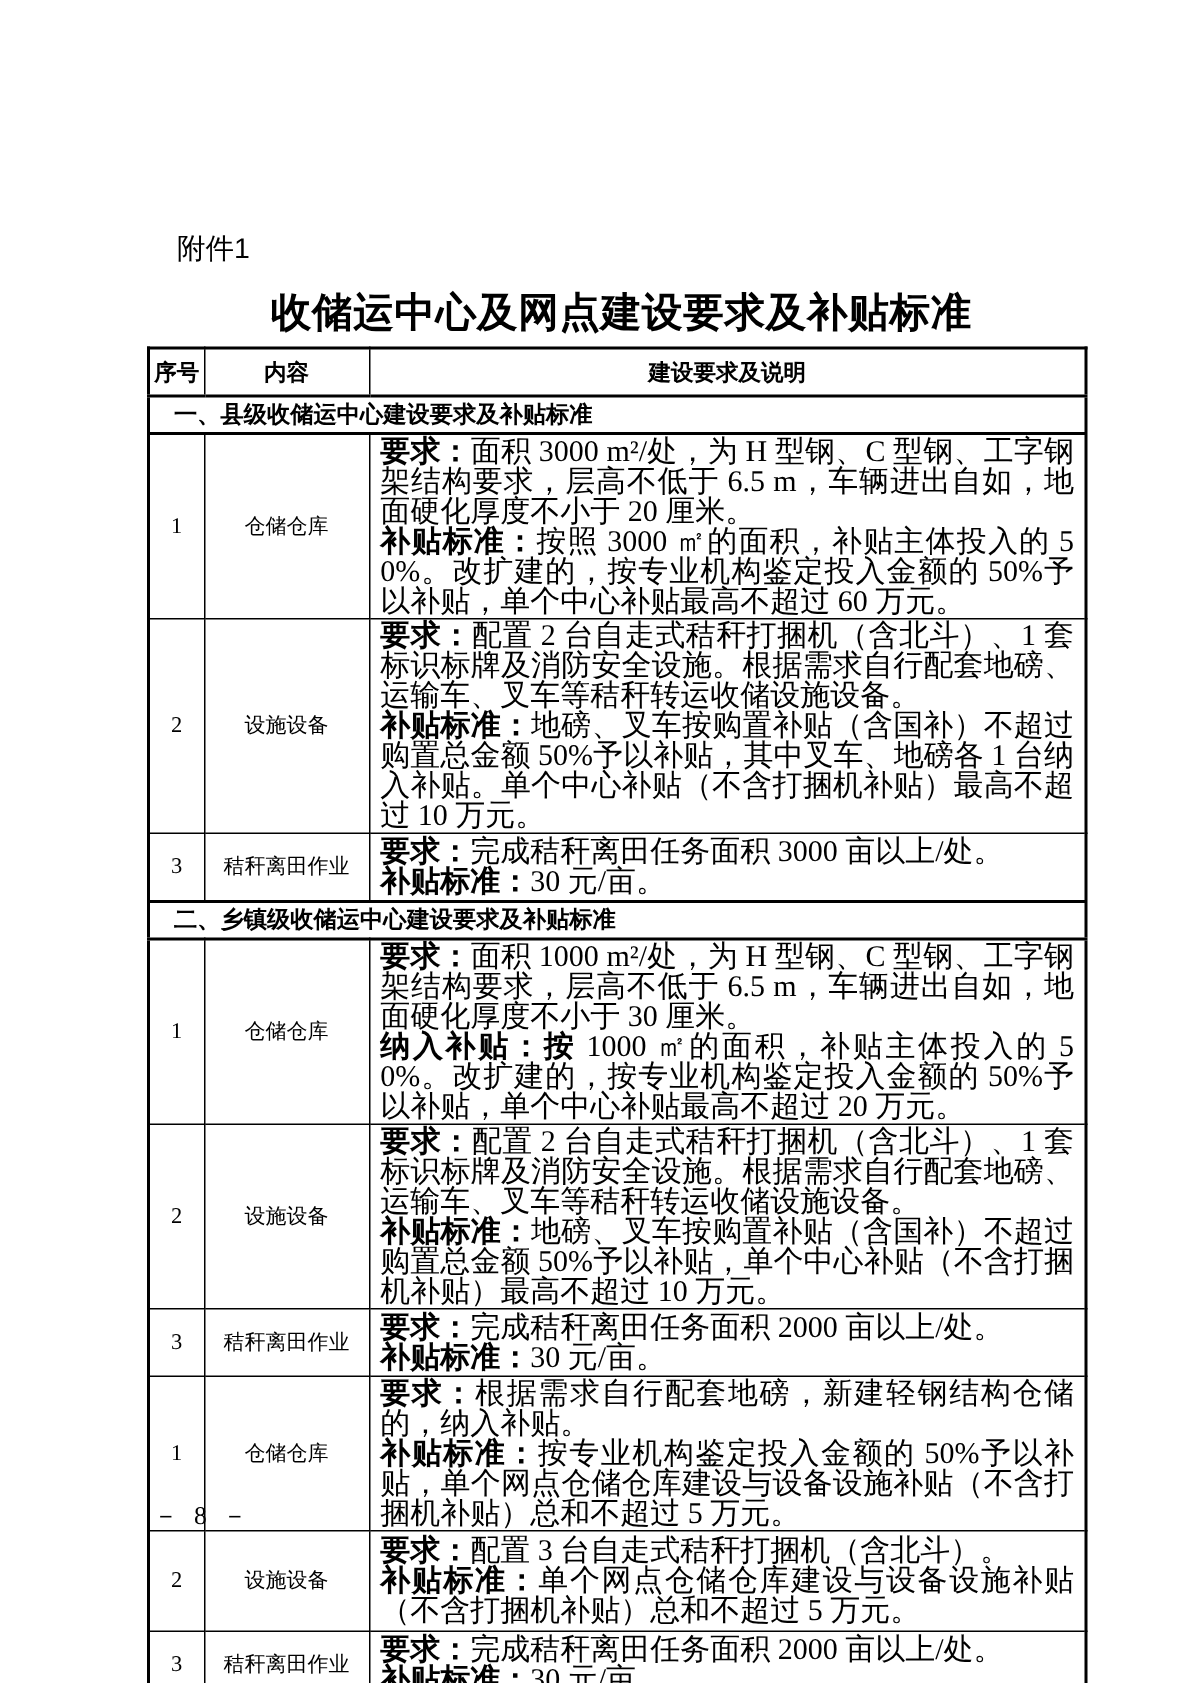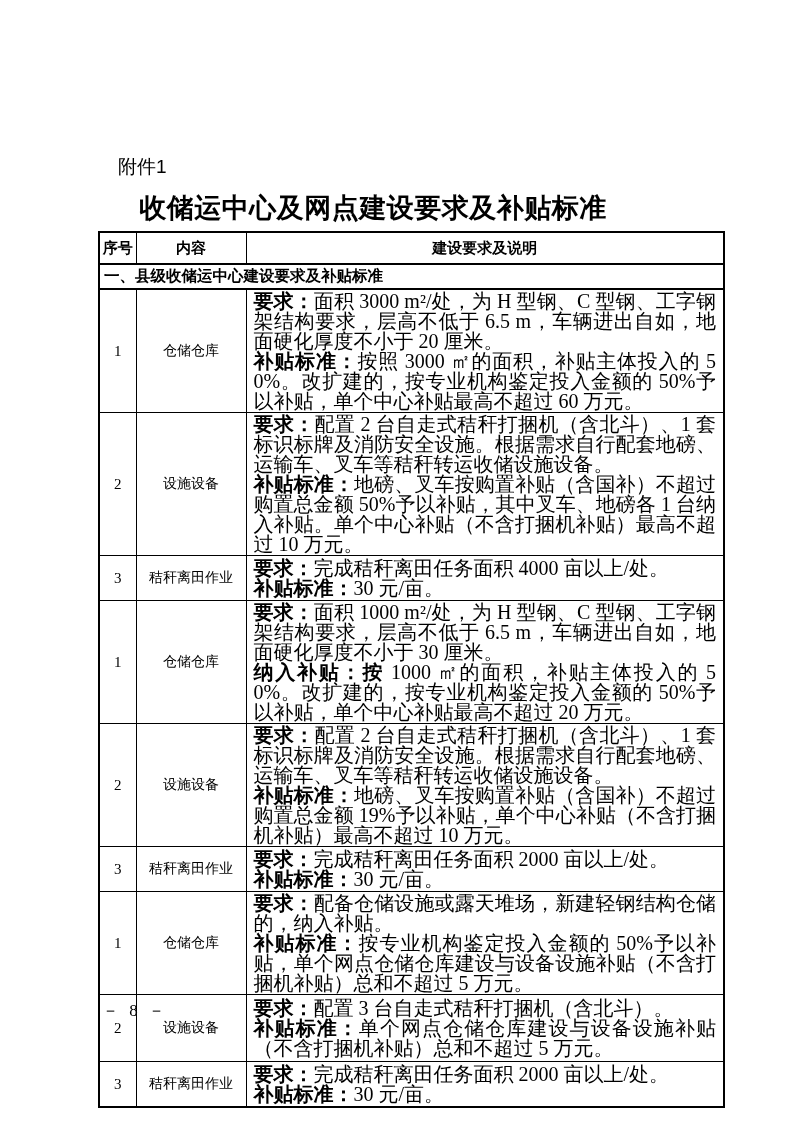--- a/index.html
+++ b/index.html
@@ -21,21 +21,21 @@
   .attachment {
     font-family: "Liberation Sans", sans-serif;
     font-size: 19px;
     line-height: 22px;
     margin: 0 0 14px 20px;
     font-weight: 400;
   }
   .doc-title {
     font-size: 27px;
     font-weight: bold;
-    text-align: center;
+    text-align: right;
     line-height: 32px;
     margin: 0 0 7px 0;
     letter-spacing: 0.5px;
     font-family: "Liberation Serif", serif;
   }
   table.req-table {
     border-collapse: collapse;
     width: 625px;
     table-layout: fixed;
     border: 2px solid #000;
@@ -51,21 +51,21 @@
     text-align: center;
     height: 28px;
     border-bottom: 2px solid #000;
     font-family: "Liberation Sans", sans-serif;
     margin-left: 20px;
   }
   tr.section-row td {
     font-size: 15.5px;
     font-weight: bold;
     height: 23px;
-    padding: 0 4px;
+    padding: 0 16px;
     text-align: left;
     border-top: 2px solid #000;
     border-bottom: 2px solid #000;
     font-family: "Liberation Sans", sans-serif;
   }
   td.num-cell {
     text-align: center;
     font-size: 15px;
   }
   td.item-cell {
@@ -139,55 +139,58 @@
         <td class="item-cell">设施设备</td>
         <td class="req-cell">
           <p class="para"><b class="lbl">要求：</b><span>配置 2 台自走式秸秆打捆机（含北斗）、1 套标识标牌及消防安全设施。根据需求自行配套地磅、运输车、叉车等秸秆转运收储设施设备。</span></p>
           <p class="para"><b class="lbl">补贴标准：</b><span>地磅、叉车按购置补贴（含国补）不超过购置总金额 50%予以补贴，其中叉车、地磅各 1 台纳入补贴。单个中心补贴（不含打捆机补贴）最高不超过 10 万元。</span></p>
         </td>
       </tr>
       <tr class="r-short-2">
         <td class="num-cell">3</td>
         <td class="item-cell">秸秆离田作业</td>
         <td class="req-cell">
-          <p class="para"><b class="lbl">要求：</b><span>完成秸秆离田任务面积 4000 亩以上/处。</span></p>
+          <p class="para"><b class="lbl">要求：</b><span>完成秸秆离田任务面积 3000 亩以上/处。</span></p>
           <p class="para"><b class="lbl">补贴标准：</b><span>30 元/亩。</span></p>
         </td>
       </tr>
 
+      <tr class="section-row">
+        <td colspan="3">二、乡镇级收储运中心建设要求及补贴标准</td>
+      </tr>
       <tr class="r-tall-4">
         <td class="num-cell">1</td>
         <td class="item-cell">仓储仓库</td>
         <td class="req-cell">
           <p class="para"><b class="lbl">要求：</b><span>面积 1000 m²/处，为 H 型钢、C 型钢、工字钢架结构要求，层高不低于 6.5 m，车辆进出自如，地面硬化厚度不小于 30 厘米。</span></p>
           <p class="para"><b class="lbl">纳入补贴：按</b><span> 1000 ㎡的面积，补贴主体投入的 50%。改扩建的，按专业机构鉴定投入金额的 50%予以补贴，单个中心补贴最高不超过 20 万元。</span></p>
         </td>
       </tr>
       <tr class="r-tall-5">
         <td class="num-cell">2</td>
         <td class="item-cell">设施设备</td>
         <td class="req-cell">
           <p class="para"><b class="lbl">要求：</b><span>配置 2 台自走式秸秆打捆机（含北斗）、1 套标识标牌及消防安全设施。根据需求自行配套地磅、运输车、叉车等秸秆转运收储设施设备。</span></p>
-          <p class="para"><b class="lbl">补贴标准：</b><span>地磅、叉车按购置补贴（含国补）不超过购置总金额 19%予以补贴，单个中心补贴（不含打捆机补贴）最高不超过 10 万元。</span></p>
+          <p class="para"><b class="lbl">补贴标准：</b><span>地磅、叉车按购置补贴（含国补）不超过购置总金额 50%予以补贴，单个中心补贴（不含打捆机补贴）最高不超过 10 万元。</span></p>
         </td>
       </tr>
       <tr class="r-short-2">
         <td class="num-cell">3</td>
         <td class="item-cell">秸秆离田作业</td>
         <td class="req-cell">
           <p class="para"><b class="lbl">要求：</b><span>完成秸秆离田任务面积 2000 亩以上/处。</span></p>
           <p class="para"><b class="lbl">补贴标准：</b><span>30 元/亩。</span></p>
         </td>
       </tr>
 
       <tr class="r-mid-3">
         <td class="num-cell">1</td>
         <td class="item-cell">仓储仓库</td>
         <td class="req-cell">
-          <p class="para"><b class="lbl">要求：</b><span>配备仓储设施或露天堆场，新建轻钢结构仓储的，纳入补贴。</span></p>
+          <p class="para"><b class="lbl">要求：</b><span>根据需求自行配套地磅，新建轻钢结构仓储的，纳入补贴。</span></p>
           <p class="para"><b class="lbl">补贴标准：</b><span>按专业机构鉴定投入金额的 50%予以补贴，单个网点仓储仓库建设与设备设施补贴（不含打捆机补贴）总和不超过 5 万元。</span></p>
         </td>
       </tr>
       <tr class="r-mid-3">
         <td class="num-cell">2</td>
         <td class="item-cell">设施设备</td>
         <td class="req-cell">
           <p class="para"><b class="lbl">要求：</b><span>配置 3 台自走式秸秆打捆机（含北斗）。</span></p>
           <p class="para"><b class="lbl">补贴标准：</b><span>单个网点仓储仓库建设与设备设施补贴（不含打捆机补贴）总和不超过 5 万元。</span></p>
         </td>

